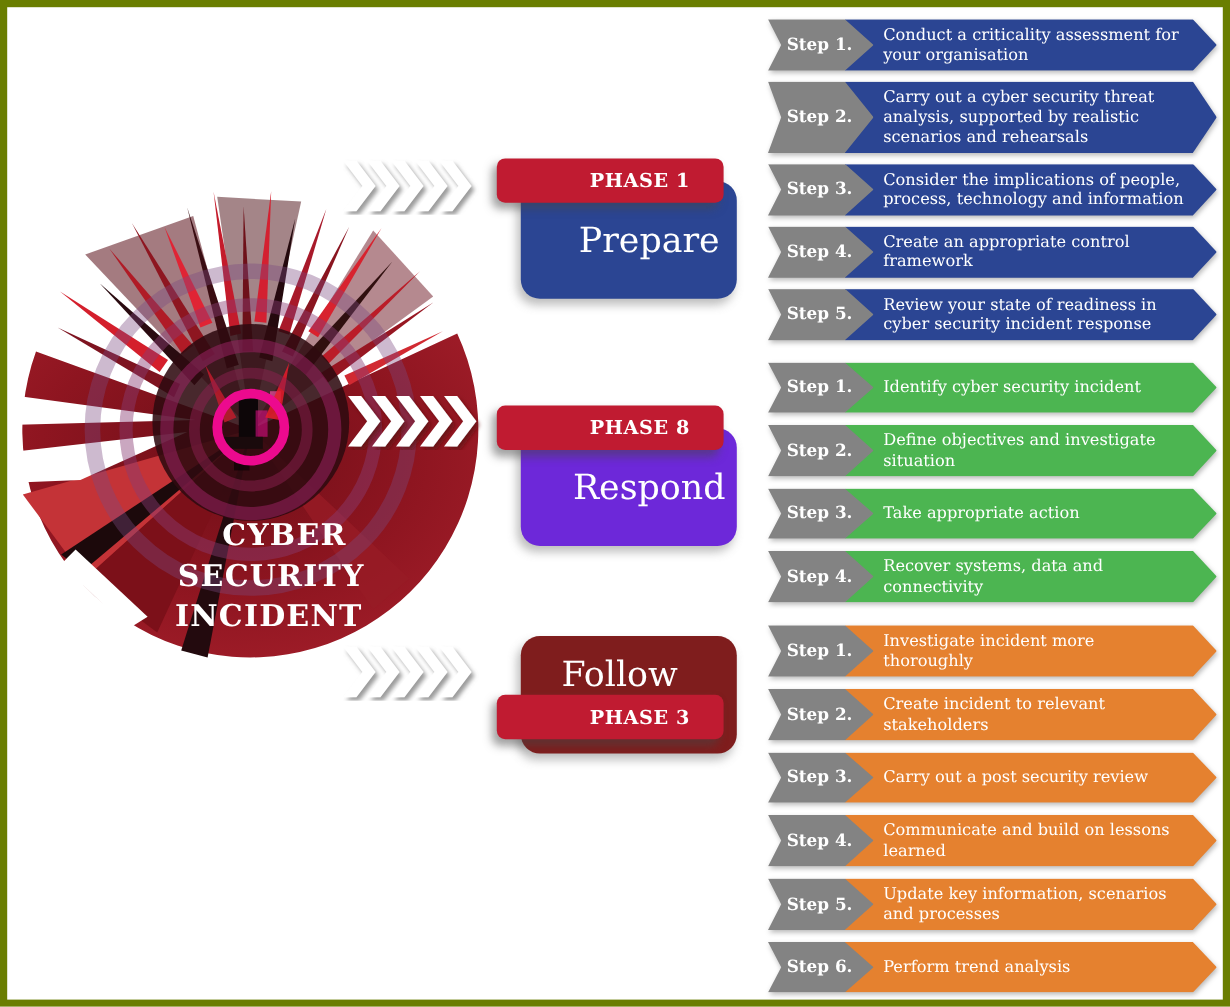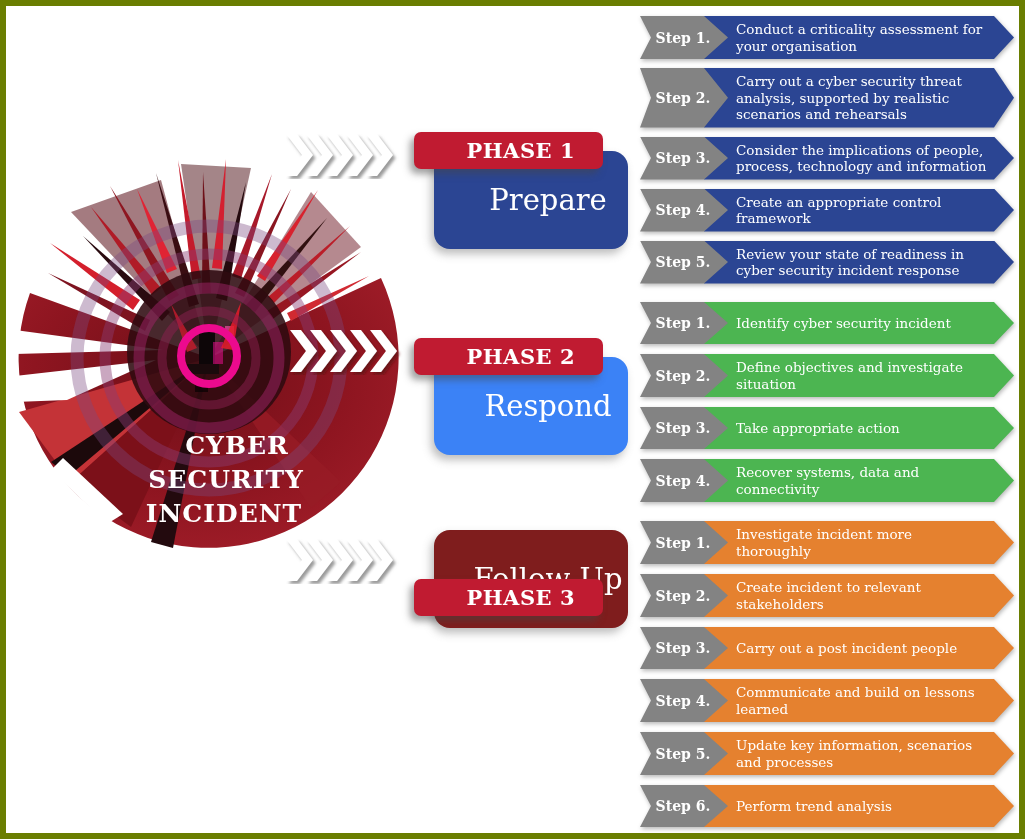--- a/index.html
+++ b/index.html
@@ -12,32 +12,32 @@
   .burst{position:absolute;left:5px;top:146px;width:396px;height:412px;}
   
   .chev{position:absolute;width:118px;height:48px;}
   .chev1{left:280px;top:125px;}
   .chev2{left:284px;top:321px;}
   .chev3{left:280px;top:530px;}
   
   .phase{position:absolute;}
   .phase-tag{
     position:absolute;width:189px;height:37px;border-radius:7px;
-    background:#c01b31;color:#fff;font-weight:bold;font-size:21px;line-height:37px;
+    background:#c01b31;color:#fff;font-weight:bold;font-size:16px;line-height:37px;
     text-align:right;padding-right:28px;box-sizing:border-box;letter-spacing:.5px;
     box-shadow:-4px 5px 7px rgba(70,70,70,.5);z-index:2;
   }
   .phase-body{
-    position:absolute;width:194px;height:98px;border-radius:16px;color:#fff;
+    position:absolute;width:180px;height:98px;border-radius:16px;color:#fff;
     display:flex;align-items:center;justify-content:center;padding-left:34px;
     box-sizing:border-box;font-size:29px;z-index:1;
     box-shadow:-3px 5px 8px rgba(110,110,110,.45);
   }
   .phase1 .phase-tag{left:408px;top:126px;} .phase1 .phase-body{left:428px;top:145px;background:#2b4593;}
-  .phase2 .phase-tag{left:408px;top:332px;} .phase2 .phase-body{left:428px;top:351px;background:#3b82f6;}
+  .phase2 .phase-tag{left:408px;top:332px;} .phase2 .phase-body{left:428px;top:351px;background:#6d28d9;}
   .phase3 .phase-tag{left:408px;top:537px;margin-top:36px;} .phase3 .phase-body{left:428px;top:524px;background:#7f1d1d;}
   
   .steps{position:absolute;left:634px;width:374px;display:flex;flex-direction:column;}
   .steps-1{top:10px;gap:9px;}
   .steps-2{top:296px;gap:10px;}
   .steps-3{top:515px;gap:10px;}
   .row{position:relative;min-height:42px;filter:drop-shadow(1px 2px 2px rgba(0,0,0,.28));}
   .row .bar{
     position:absolute;left:64px;right:0;top:0;bottom:0;
     clip-path:polygon(0 0,calc(100% - 20px) 0,100% 50%,calc(100% - 20px) 100%,0 100%);
@@ -170,21 +170,21 @@
       <polygon points="60,3 71,3 87,24 71,45 60,45 76,24" fill="#fff"></polygon>
       <polygon points="80,3 91,3 107,24 91,45 80,45 96,24" fill="#fff"></polygon>
     </g>
   </svg>
 
   <div class="phase phase1">
     <div class="phase-tag">PHASE 1</div>
     <div class="phase-body">Prepare</div>
   </div>
   <div class="phase phase2">
-    <div class="phase-tag">PHASE 2</div>
+    <div class="phase-tag">PHASE 8</div>
     <div class="phase-body">Respond</div>
   </div>
   <div class="phase phase3">
     <div class="phase-tag">PHASE 3</div>
     <div class="phase-body">Follow Up</div>
   </div>
 
   <div class="steps steps-1">
     <div class="row">
       <div class="bar"></div>
@@ -255,21 +255,21 @@
     <div class="row">
       <div class="bar"></div>
         <div class="tab"></div>
       <div class="step-label">Step 2.</div>
       <div class="step-text">Create incident to relevant stakeholders</div>
     </div>
     <div class="row">
       <div class="bar"></div>
         <div class="tab"></div>
       <div class="step-label">Step 3.</div>
-      <div class="step-text">Carry out a post incident people</div>
+      <div class="step-text">Carry out a post security review</div>
     </div>
     <div class="row">
       <div class="bar"></div>
         <div class="tab"></div>
       <div class="step-label">Step 4.</div>
       <div class="step-text">Communicate and build on lessons learned</div>
     </div>
     <div class="row">
       <div class="bar"></div>
         <div class="tab"></div>

